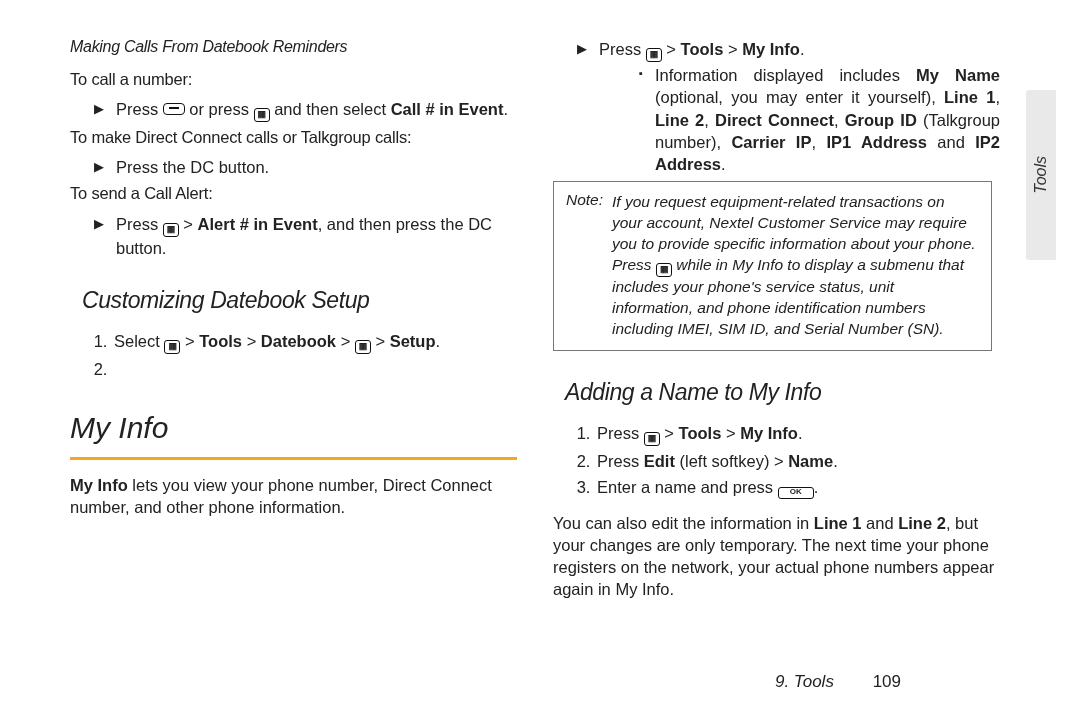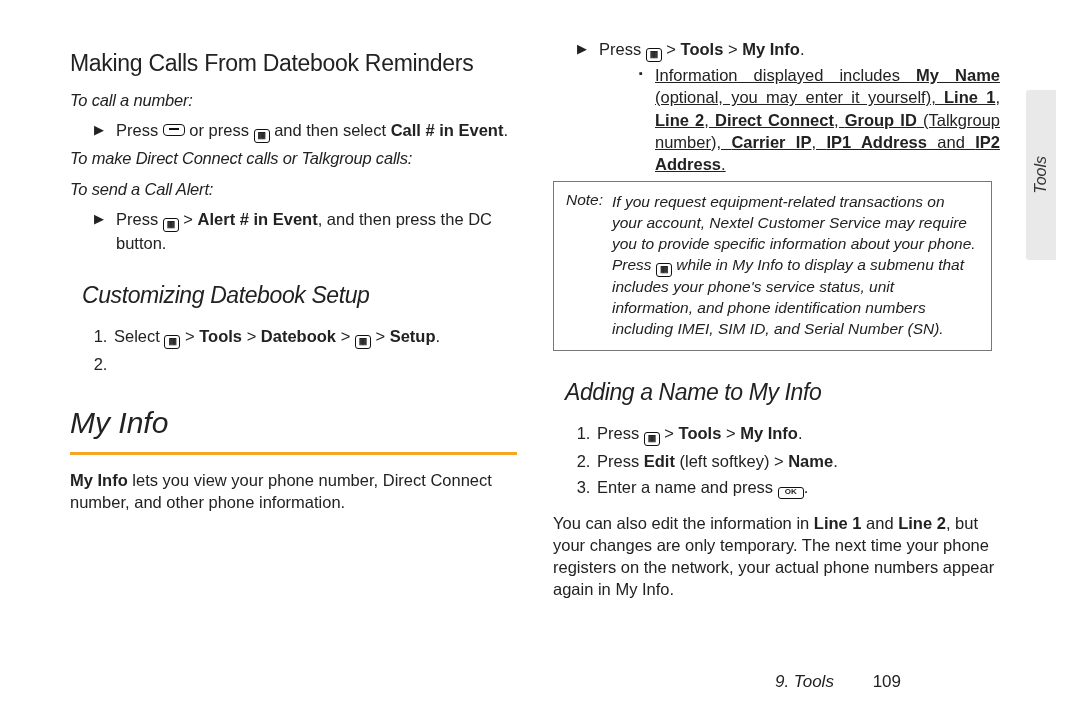--- a/index.html
+++ b/index.html
@@ -18,44 +18,44 @@
     box-sizing: border-box;
     padding: 34px 80px 28px 70px;
     display: flex;
     gap: 36px;
     height: 100%;
   }
   .col {
     width: 452px;
   }
   .h-sub1 {            
-    font-size: 23px;
+    font-size: 16px;
     font-weight: 400;
     letter-spacing: -0.3px;
-    margin: 14px 0 10px 0;
+    margin: 2px 0 10px 0;
+    font-style: italic;
   }
   .h-section {          
     font-style: italic;
     font-size: 23px;
     font-weight: 400;
     letter-spacing: -0.4px;
     margin: 26px 0 14px 12px;
   }
   .h-major {            
     font-style: italic;
     font-size: 30px;
     font-weight: 400;
     margin: 28px 0 0 0;
     padding-bottom: 8px;
     border-bottom: 3px solid #f5a623;
   }
   .intro {
     margin: 4px 0 8px 0;
     letter-spacing: -0.2px;
-    font-style: italic;
   }
   .lvl1 {
     list-style: none;
     padding: 0 0 0 26px;
     margin: 2px 0 4px 0;
   }
   .lvl1 > li {
     position: relative;
     padding-left: 20px;
     margin: 2px 0 4px 0;
@@ -64,21 +64,20 @@
     content: "\25B6";
     position: absolute;
     left: -2px;
     top: 2px;
     font-size: 13px;
   }
   .lvl2 {
     list-style: none;
     padding: 0 0 0 42px;
     margin: 2px 0 4px 0;
-    text-decoration: underline;
   }
   .lvl2 > li {
     position: relative;
     padding-left: 14px;
     margin: 2px 0 4px 0;
   }
   .lvl2 > li::before {
     content: "\25AA";
     position: absolute;
     left: -2px;
@@ -160,21 +159,21 @@
     width: 22px; height: 12px; border-radius: 4px; position: relative; top: -2px;
   }
   .ic-wide::after {
     content: ""; display: block; width: 10px; height: 2px; background: #111;
     margin: 3px auto 0 auto;
   }
   .ic-grid {  
     width: 16px; height: 14px; font-size: 9px; padding-top: 1px; letter-spacing: -0.5px;
   }
   .ic-ok {
-    width: 26px; height: 12px; font-size: 8px; padding-top: 0.5px; border-radius: 3px;
+    width: 36px; height: 12px; font-size: 8px; padding-top: 0.5px; border-radius: 3px;
     position: relative; top: -1px;
   }
   .bseg { font-weight: 700; }
   .para { margin: 12px 0 6px 0; }
   .after-rule { margin-top: 14px; }
 </style>
 </head>
 <body>
 
 <div class="side-tab">
@@ -188,20 +187,23 @@
     <div class="h-sub1">Making Calls From Datebook Reminders</div>
 
     <div class="intro">To call a number:</div>
     <ul class="lvl1">
       <li>
         <span>Press </span><span class="ic ic-wide"></span><span> or press </span><span class="ic ic-grid">▦</span><span> and then select </span><b class="bseg">Call # in Event</b><span>.</span>
       </li>
     </ul>
 
     <div class="intro">To make Direct Connect calls or Talkgroup calls:</div>
+    <ul class="lvl1">
+      <li>Press the DC button.</li>
+    </ul>
 
     <div class="intro">To send a Call Alert:</div>
     <ul class="lvl1">
       <li>
         <span>Press </span><span class="ic ic-grid">▦</span><span> &gt; </span><b class="bseg">Alert # in Event</b><span>, and then press the DC button.</span>
       </li>
     </ul>
 
     <div class="h-section">Customizing Datebook Setup</div>
     <ol class="num">

